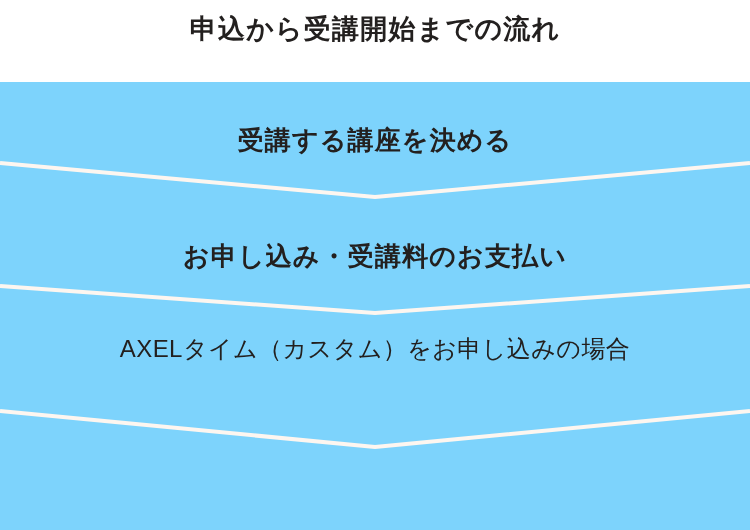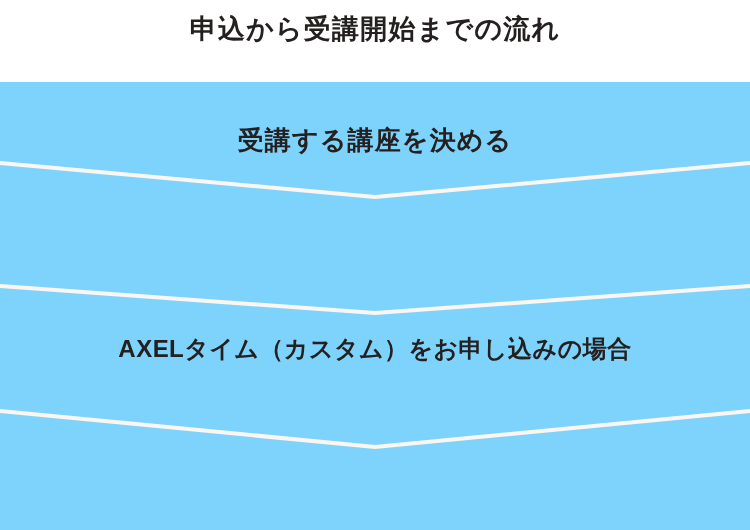--- a/index.html
+++ b/index.html
@@ -81,21 +81,21 @@
     display: block;
     white-space: nowrap;
   }
   .step-line.bold {
     font-weight: 700;
     font-size: 26px;
     letter-spacing: 0.045em;
     line-height: 1.25;
   }
   .step-line.regular {
-    font-weight: 700;
+    font-weight: 400;
     font-size: 24px;
     letter-spacing: 0.02em;
     line-height: 1.3;
   }
 
   
   #step-1 { top: 42px; }
   #step-2 { top: 158px; }
   #step-3 { top: 251px; }
   #step-4 { top: 389px; }
@@ -115,18 +115,21 @@
       <g id="divider-group" fill="none" stroke-width="4" stroke-linejoin="miter">
           <path d="M 0 81 L 375 115 L 750 81" stroke="#fdf6f0" fill="none" stroke-width="4"></path>
           <path d="M 0 204 L 375 231 L 750 204" stroke="#fdf6f0" fill="none" stroke-width="4"></path>
           <path d="M 0 329 L 375 365 L 750 329" stroke="#fdf6f0" fill="none" stroke-width="4"></path>
         </g>
     </svg>
 
     <div class="step" id="step-1">
         <span class="step-line bold">受講する講座を決める</span>
       </div>
+    <div class="step" id="step-2">
+        <span class="step-line bold">お申し込み・受講料のお支払い</span>
+      </div>
     <div class="step" id="step-3">
         <span class="step-line regular">AXELタイム（カスタム）をお申し込みの場合</span>
       </div>
 
   </div>
 </div>
 
 </body></html>

